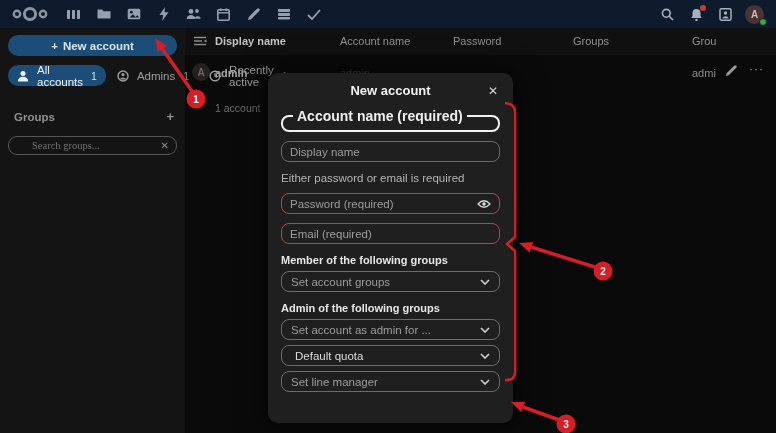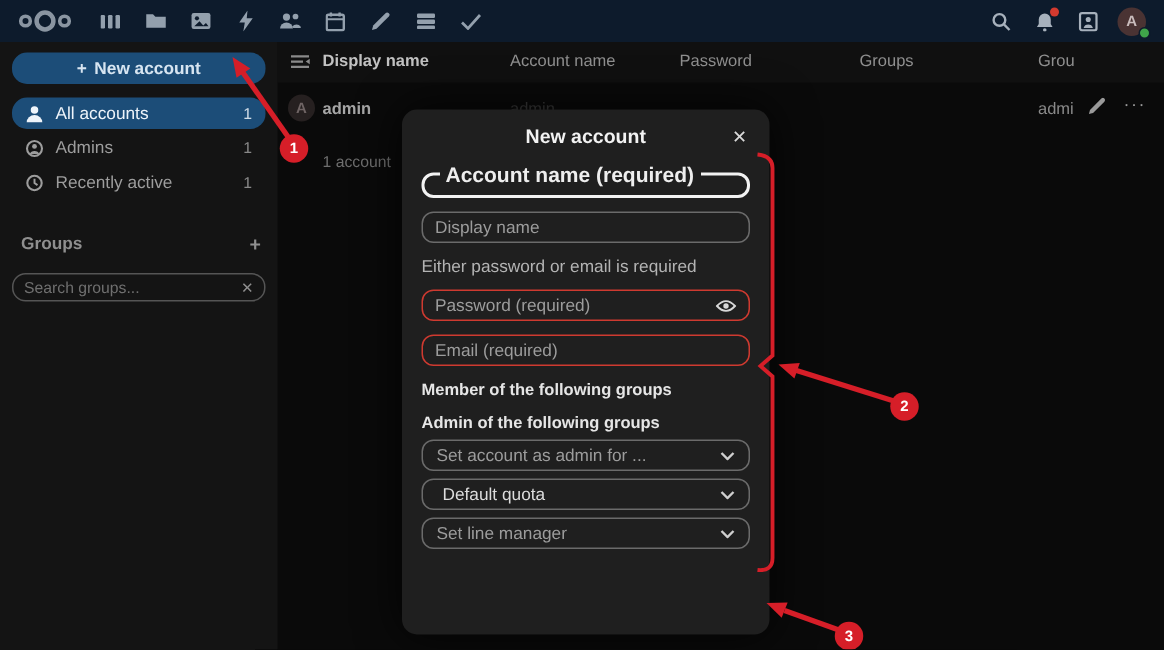--- a/index.html
+++ b/index.html
@@ -31,40 +31,40 @@
   
   .sidebar {
     position:absolute; top:28px; left:0; width:185px; height:405px;
     background:#141414; padding:7px 8px; z-index:1;
   }
   .new-account-btn {
     width:169px; height:21px; border-radius:10px; background:#1c4d78;
     color:#d7e5f1; font-size:11.5px; font-weight:bold;
     display:flex; align-items:center; justify-content:center; gap:5px; cursor:pointer;
   }
-  .nav { margin-top:9px; display:flex; flex-direction:column; gap:2px; }
+  .nav { margin-top:9px; display:flex; gap:2px; }
   .nav-item {
     height:21px; border-radius:10px; padding:0 9px; display:flex; align-items:center;
     gap:8px; font-size:11.5px; color:#9d9d9d; cursor:pointer;
   }
   .nav-item.selected { background:#1c4d78; color:#eef4fa; }
   .nav-item .cnt { margin-left:auto; font-size:10.5px; color:inherit; opacity:.85; }
   .nav-icon { width:12px; height:12px; flex:0 0 12px; }
   .groups-hdr {
     margin-top:24px; padding:0 3px 0 6px; display:flex; align-items:center;
     font-size:11.5px; font-weight:bold; color:#8f8f8f;
   }
   .groups-plus { margin-left:auto; font-size:13px; color:#8f8f8f; cursor:pointer; line-height:1; }
   .group-search {
     margin-top:13px; height:19px; border:1px solid #555; border-radius:9px;
     display:flex; align-items:center; padding:0 7px; background:transparent;
   }
   .group-search input {
     flex:1; background:transparent; border:none; outline:none;
-    color:#9a9a9a; font-size:10.5px; font-family:Liberation Sans, sans-serif; min-width:0;
+    color:#9a9a9a; font-size:10.5px; font-family:Liberation Serif, serif; min-width:0;margin-left:16px;
   }
   .group-search input::placeholder { color:#6f6f6f; }
   .clear-x { color:#8f8f8f; font-size:10px; cursor:pointer; }
 
   
   .main { position:absolute; top:28px; left:185px; width:591px; height:405px; background:#0a0a0a; }
   .thead { position:absolute; top:0; left:0; width:100%; height:27px; background:#101010; }
   .thead .menu-ic { position:absolute; left:8px; top:7px; color:#8a8a8a; cursor:pointer; }
   .th { position:absolute; top:7px; font-size:11px; color:#8f8f8f; }
   .th.first { color:#c2c2c2; font-weight:bold; }
@@ -327,20 +327,28 @@
         <circle cx="7" cy="5" r="1.8" fill="currentColor"></circle>
       </svg>
     </span>
   </div>
 
   <div class="tinput error">
     <input type="text" placeholder="Email (required)" style="">
   </div>
 
   <div class="flabel">Member of the following groups</div>
+  <div class="fselect">
+    <span class="ph">Set account groups</span>
+    <span class="chev">
+      <svg width="10" height="6" viewBox="0 0 10 6">
+          <path d="M1 1 L5 5 L9 1" fill="none" stroke="currentColor" stroke-width="1.6"></path>
+        </svg>
+    </span>
+  </div>
 
   <div class="flabel">Admin of the following groups</div>
   <div class="fselect">
     <span class="ph">Set account as admin for ...</span>
     <span class="chev">
       <svg width="10" height="6" viewBox="0 0 10 6">
           <path d="M1 1 L5 5 L9 1" fill="none" stroke="currentColor" stroke-width="1.6"></path>
         </svg>
     </span>
   </div>

